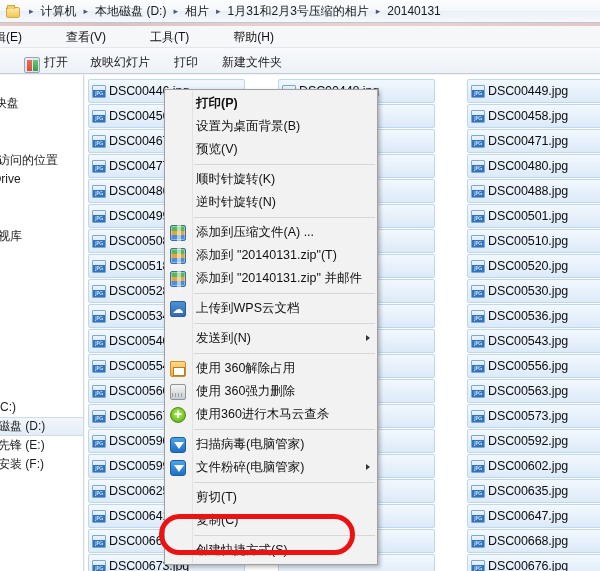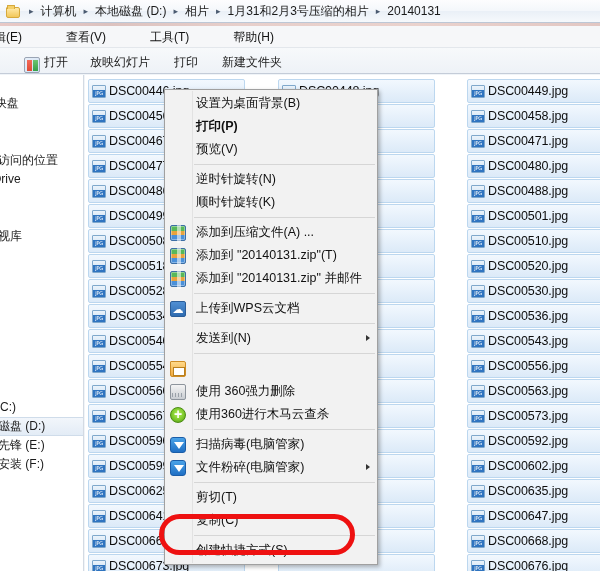--- a/index.html
+++ b/index.html
@@ -690,35 +690,35 @@
             <span>JPG</span>
           </span>
           <span class="fname">DSC00676.jpg</span>
         </div>
       </div>
   </div>
 
   <div class="ctxmenu">
     <div class="ctx-gutter"></div>
     <div id="ctx-host">
-        <div class="ctx-item">
-          <span>设置为桌面背景(B)</span>
-        </div>
         <div class="ctx-item bold">
           <span>打印(P)</span>
         </div>
         <div class="ctx-item">
+          <span>设置为桌面背景(B)</span>
+        </div>
+        <div class="ctx-item">
           <span>预览(V)</span>
         </div>
         <div class="ctx-sep"></div>
         <div class="ctx-item">
+          <span>顺时针旋转(K)</span>
+        </div>
+        <div class="ctx-item">
           <span>逆时针旋转(N)</span>
-        </div>
-        <div class="ctx-item">
-          <span>顺时针旋转(K)</span>
         </div>
         <div class="ctx-sep"></div>
         <div class="ctx-item">
           <span class="ico ico-zip"></span>
           <span>添加到压缩文件(A) ...</span>
         </div>
         <div class="ctx-item">
           <span class="ico ico-zip"></span>
           <span>添加到 "20140131.zip"(T)</span>
         </div>
@@ -732,20 +732,21 @@
           <span>上传到WPS云文档</span>
         </div>
         <div class="ctx-sep"></div>
         <div class="ctx-item">
           <span>发送到(N)</span>
           <span class="arrow"></span>
         </div>
         <div class="ctx-sep"></div>
         <div class="ctx-item">
           <span class="ico ico-folder360"></span>
+          <span>使用 360解除占用</span>
         </div>
         <div class="ctx-item">
           <span class="ico ico-shred"></span>
           <span>使用 360强力删除</span>
         </div>
         <div class="ctx-item">
           <span class="ico ico-360"></span>
           <span>使用360进行木马云查杀</span>
         </div>
         <div class="ctx-sep"></div>

